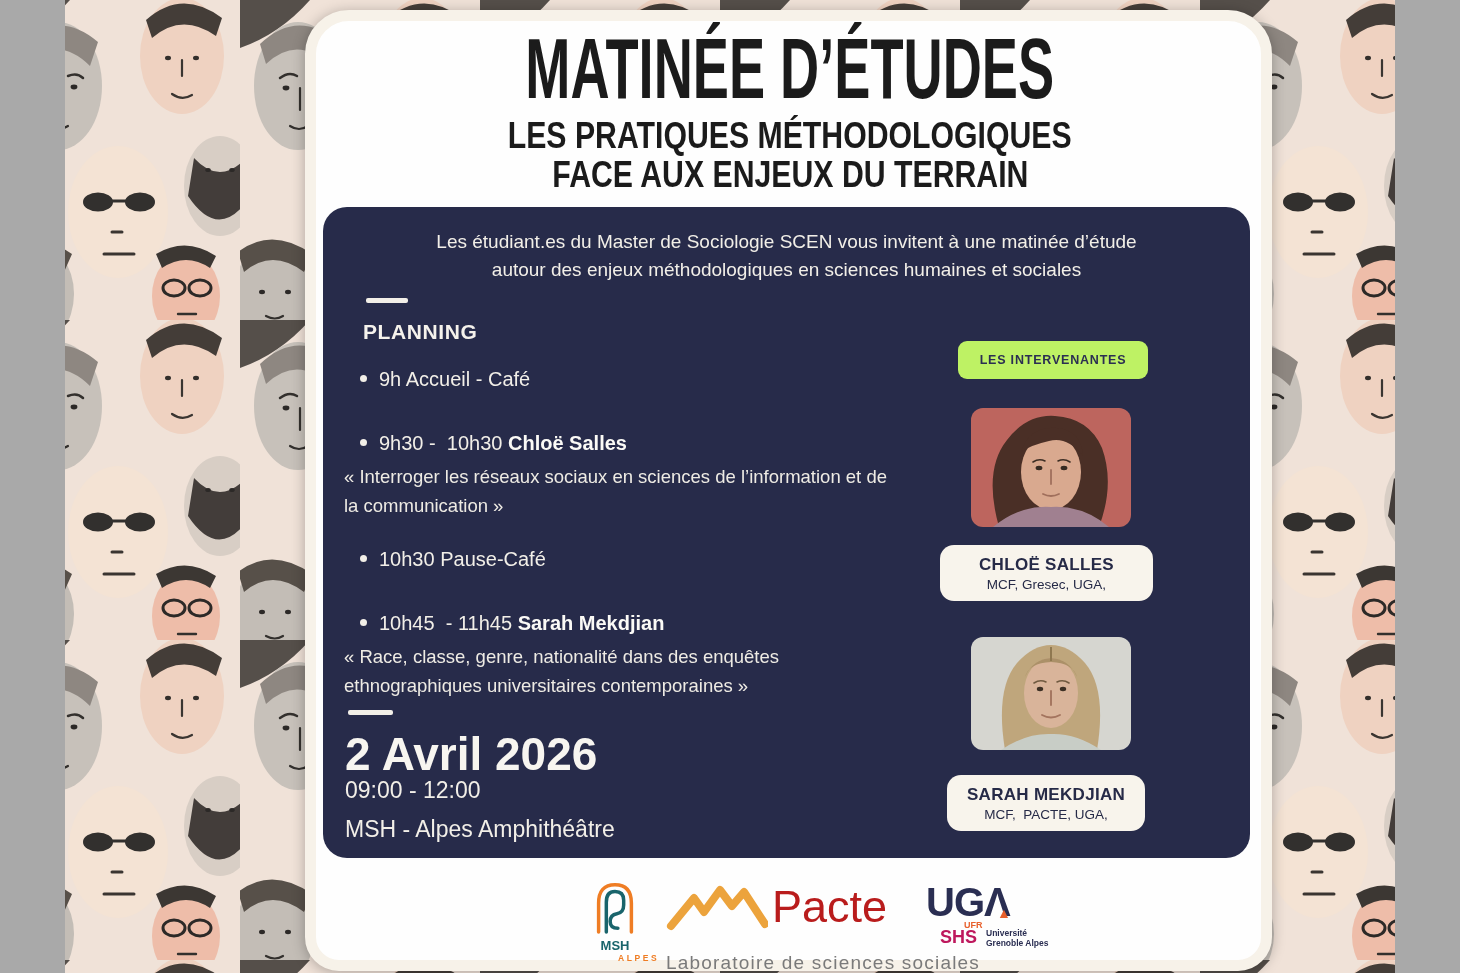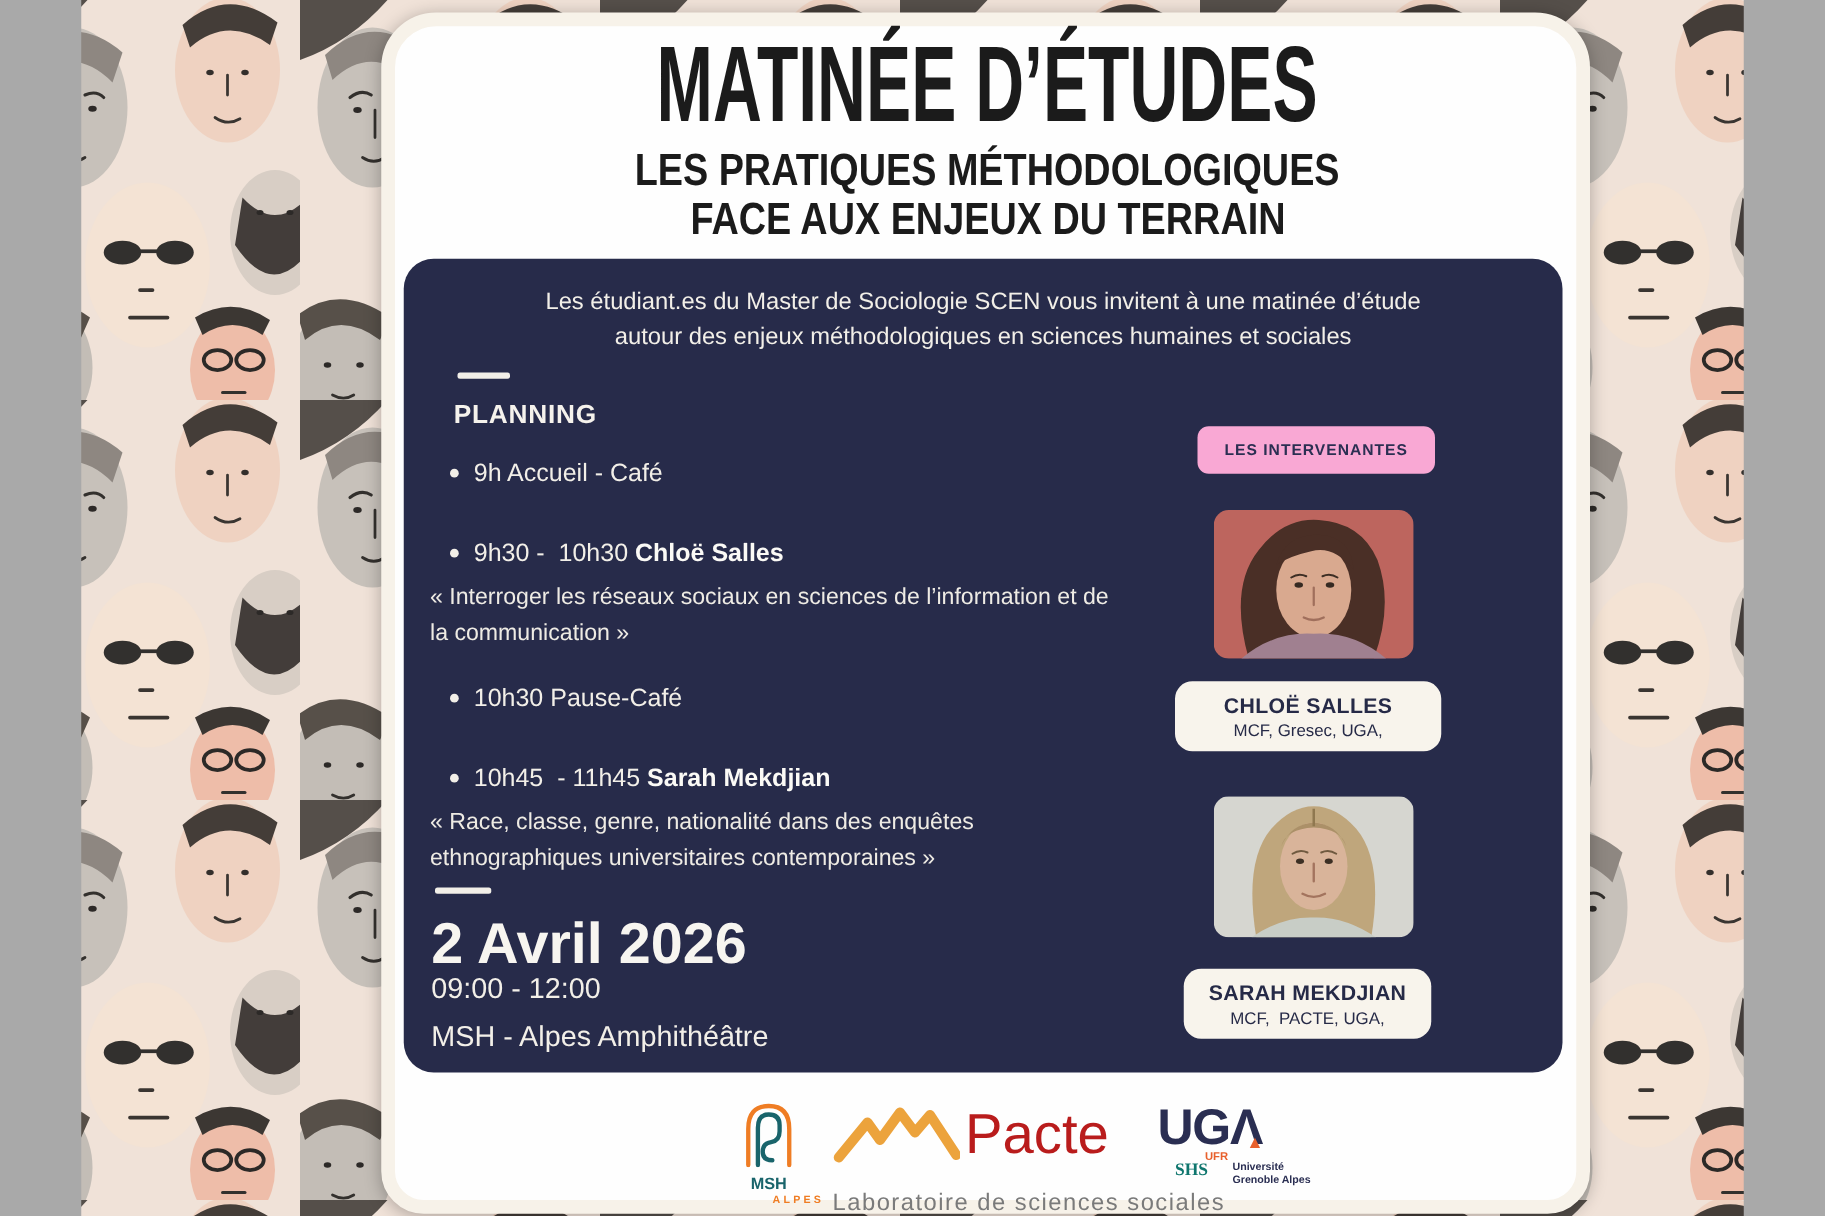--- a/index.html
+++ b/index.html
@@ -54,21 +54,21 @@
   .quote{position:absolute;left:344px;width:545px;z-index:5;font-size:18.5px;line-height:29px;color:#eeebe4;}
   .q2{top:462px;}
   .q4{top:642px;}
 
   .event-date{position:absolute;left:345px;top:727px;z-index:5;font-size:46px;font-weight:bold;color:#f7f5f0;}
   .event-time{position:absolute;left:345px;top:777px;z-index:5;font-size:23px;color:#f2efe8;}
   .event-loc{position:absolute;left:345px;top:816px;z-index:5;font-size:23px;color:#f2efe8;}
 
   .speakers-badge{
     position:absolute;left:958px;top:341px;width:190px;height:38px;z-index:5;
-    background:#f9a8d4;border-radius:9px;display:flex;align-items:center;justify-content:center;
+    background:#bef264;border-radius:9px;display:flex;align-items:center;justify-content:center;
     font-size:12.5px;font-weight:bold;letter-spacing:.8px;color:#2b2f52;
   }
   .photo{position:absolute;width:160px;z-index:5;border-radius:12px;overflow:hidden;}
   .photo svg{display:block;width:100%;height:100%;}
   .photo1{left:971px;top:408px;height:119px;}
   .photo2{left:971px;top:637px;height:113px;}
 
   .speaker-card{
     position:absolute;z-index:5;background:#f8f4ec;border-radius:14px;
     display:flex;flex-direction:column;align-items:center;justify-content:center;
@@ -86,21 +86,21 @@
 
   .logo-pacte{position:absolute;left:666px;top:882px;width:226px;z-index:5;}
   .logo-pacte .row{display:flex;align-items:center;}
   .logo-pacte .name{font-size:45px;color:#b91c1c;line-height:48px;margin-left:4px;}
   .logo-pacte .tag{font-size:19px;color:#7a7a7a;letter-spacing:1.2px;margin-top:20px;white-space:nowrap;}
 
   .logo-uga{position:absolute;left:920px;top:882px;width:150px;height:70px;z-index:5;}
   .logo-uga .acr{position:absolute;left:6px;top:0px;font-size:40px;font-weight:bold;letter-spacing:-1px;color:#2a2e52;line-height:40px;}
   .logo-uga .tri{position:absolute;left:77px;top:24px;font-size:14px;color:#e8602c;line-height:14px;}
   .logo-uga .ufr{position:absolute;left:44px;top:38px;font-size:9px;font-weight:bold;color:#e8602c;}
-  .logo-uga .shs{position:absolute;left:20px;top:44px;font-size:14px;font-weight:bold;color:#0f766e;line-height:22px;font-family:Liberation Serif, serif;}
+  .logo-uga .shs{position:absolute;left:20px;top:44px;font-size:18px;font-weight:bold;color:#be185d;line-height:22px;}
   .logo-uga .univ{position:absolute;left:66px;top:47px;font-size:8.5px;color:#2a2e52;line-height:9.5px;font-weight:bold;}
 </style>
 </head>
 <body>
 
 <div class="stage">
 
   <svg class="bg-faces" xmlns="http://www.w3.org/2000/svg">
     <defs>
       <pattern id="faces" width="240" height="320" patternUnits="userSpaceOnUse">

